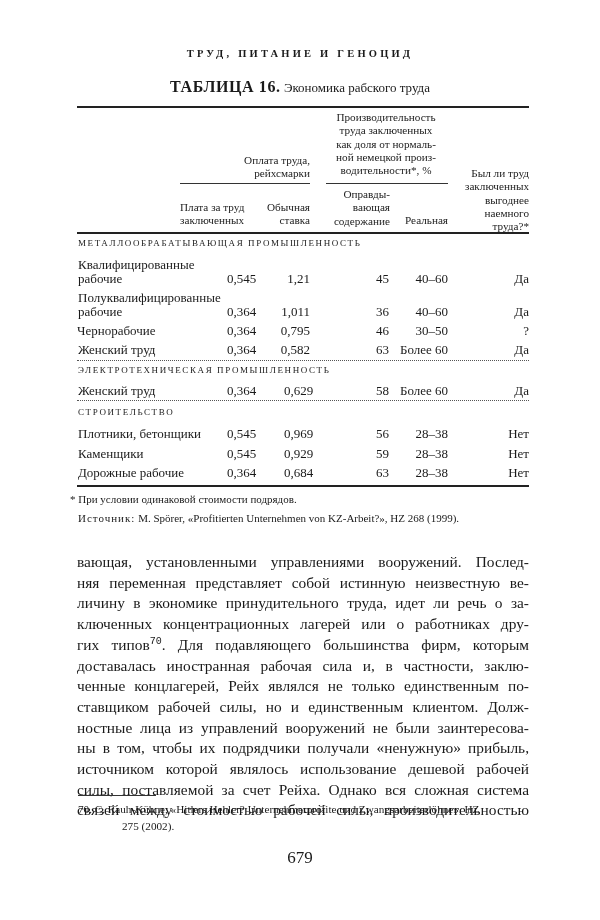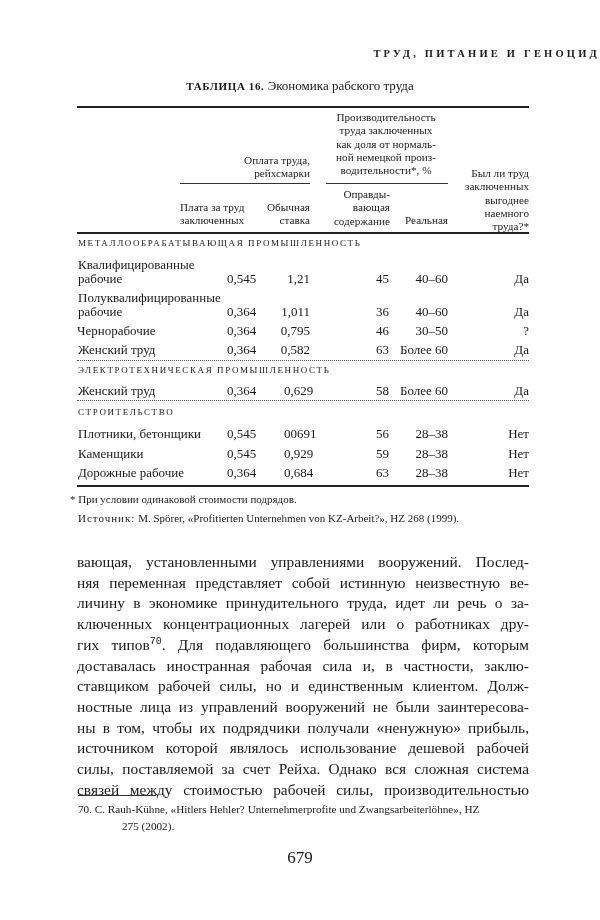--- a/index.html
+++ b/index.html
@@ -2,29 +2,29 @@
 <html><head>
 <meta charset="utf-8">
 <style>
   html, body { margin: 0; padding: 0; }
   body {
     width: 600px; height: 920px; background: #ffffff; position: relative; overflow: hidden;
     font-family: "DejaVu Serif", "Liberation Serif", serif; color: #1a1a1a;
   }
   .abs { position: absolute; }
   .running-head {
-    top: 48px; left: 0; width: 600px; text-align: right;
+    top: 48px; left: 0; width: 600px; text-align: center;
     font-size: 10.5px; letter-spacing: 3.2px; font-weight: bold;
     font-family: "Liberation Serif", serif;
   }
   .table-title {
     top: 78px; left: 0; width: 600px; text-align: center; font-size: 13px;
     font-family: "Liberation Serif", serif;
   }
-  .table-title .sc { font-size: 11px; letter-spacing: 0.6px; font-weight: bold; }
+  .table-title .sc { font-size: 16px; letter-spacing: 0.6px; font-weight: bold; }
   .rule { background: #222; height: 2px; }
   .thin { background: #333; height: 1px; }
   .dotted { height: 0; border-top: 1px dotted #555; }
   .th {
     font-family: "Liberation Serif", serif; font-size: 11.2px; line-height: 13.3px; color: #222;
   }
   .r { text-align: right; }
   .c { text-align: center; }
   .section {
     font-family: "Liberation Serif", serif; font-size: 9px; letter-spacing: 1.6px; font-weight: normal;
@@ -148,21 +148,21 @@
     <div class="abs cell r" style="top:384px;left:390px;width:58px;">Более 60</div>
     <div class="abs cell r" style="top:384px;left:460px;width:69px;">Да</div>
   </div>
 
   <div class="abs dotted" style="top:400px;left:77px;width:452px;"></div>
 
   <div class="abs section" style="top:407px;left:78px;">СТРОИТЕЛЬСТВО</div>
   <div>
     <div class="abs cell" style="top:427px;left:78px;">Плотники, бетонщики</div>
     <div class="abs cell" style="top:427px;left:227px;">0,545</div>
-    <div class="abs cell" style="top:427px;left:284px;">00691</div>
+    <div class="abs cell" style="top:427px;left:284px;">0,969</div>
     <div class="abs cell r" style="top:427px;left:330px;width:59px;">56</div>
     <div class="abs cell r" style="top:427px;left:390px;width:58px;">28–38</div>
     <div class="abs cell r" style="top:427px;left:460px;width:69px;">Нет</div>
   </div>
   <div>
     <div class="abs cell" style="top:447px;left:78px;">Каменщики</div>
     <div class="abs cell" style="top:447px;left:227px;">0,545</div>
     <div class="abs cell" style="top:447px;left:284px;">0,929</div>
     <div class="abs cell r" style="top:447px;left:330px;width:59px;">59</div>
     <div class="abs cell r" style="top:447px;left:390px;width:58px;">28–38</div>
@@ -186,20 +186,21 @@
   <span>M. Spörer, «Profitierten Unternehmen von KZ-Arbeit?», HZ 268 (1999).</span>
 </div>
 
 <div class="abs body-text">
   <span class="body-line">вающая, установленными управлениями вооружений. Послед-</span>
   <span class="body-line">няя переменная представляет собой истинную неизвестную ве-</span>
   <span class="body-line">личину в экономике принудительного труда, идет ли речь о за-</span>
   <span class="body-line">ключенных концентрационных лагерей или о работниках дру-</span>
   <span class="body-line"><span>гих типов</span><sup>70</sup><span>. Для подавляющего большинства фирм, которым</span></span>
   <span class="body-line">доставалась иностранная рабочая сила и, в частности, заклю-</span>
+  <span class="body-line">ченные концлагерей, Рейх являлся не только единственным по-</span>
   <span class="body-line">ставщиком рабочей силы, но и единственным клиентом. Долж-</span>
   <span class="body-line">ностные лица из управлений вооружений не были заинтересова-</span>
   <span class="body-line">ны в том, чтобы их подрядчики получали «ненужную» прибыль,</span>
   <span class="body-line">источником которой являлось использование дешевой рабочей</span>
   <span class="body-line">силы, поставляемой за счет Рейха. Однако вся сложная система</span>
   <span class="body-line">связей между стоимостью рабочей силы, производительностью</span>
 </div>
 
 <div class="abs thin" style="top:795px;left:78px;width:78px;"></div>
 

